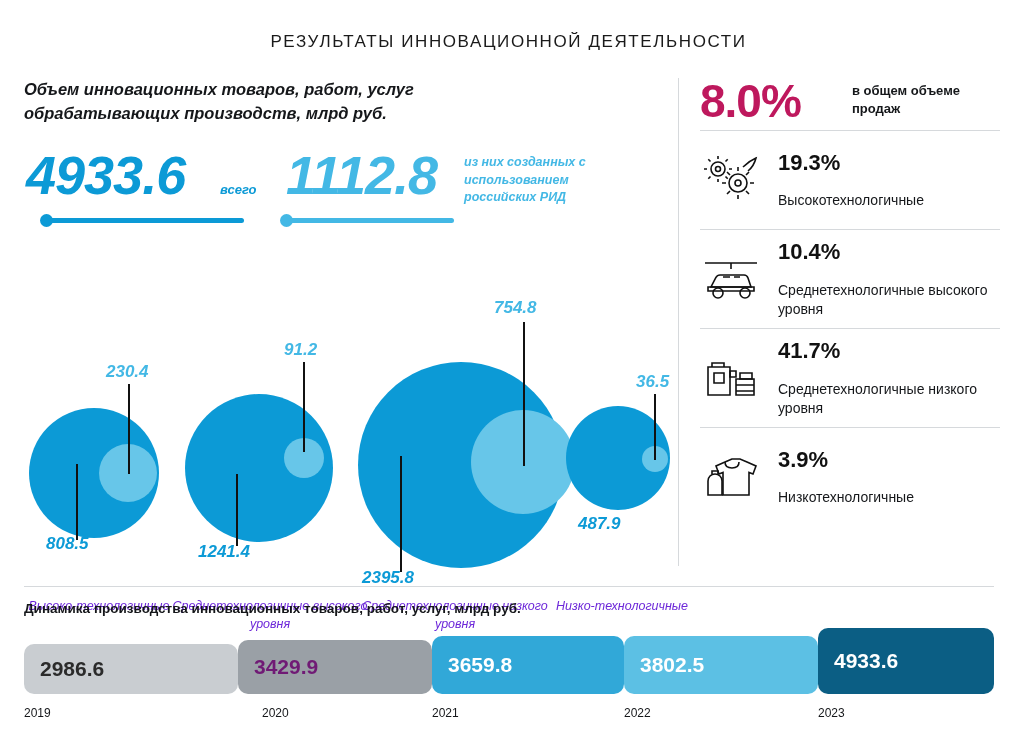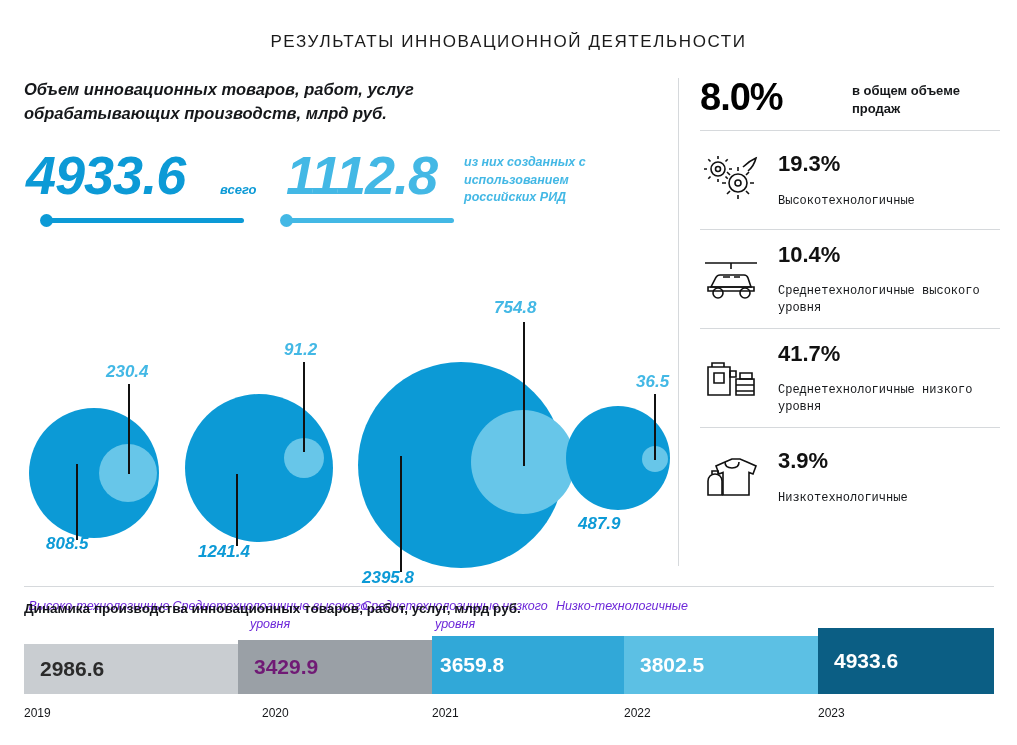--- a/index.html
+++ b/index.html
@@ -56,46 +56,46 @@
     position:absolute;font-size:12.5px;color:#6d28d9;line-height:1.42;
     text-align:center;
   }
 
   
   .vdiv{position:absolute;left:678px;top:78px;width:1px;height:488px;background:#d6d9dc;}
 
   
   .right-panel{position:absolute;left:700px;top:78px;width:300px;}
   .pct-head{position:relative;height:52px;}
-  .pct-big{font-size:38px;font-weight:bold;color:#000000;letter-spacing:-1px;line-height:1;}
+  .pct-big{font-size:46px;font-weight:bold;color:#be185d;letter-spacing:-1px;line-height:1;}
   .pct-head-cap{
     position:absolute;left:152px;top:4px;width:140px;
     font-size:13px;font-weight:bold;line-height:1.4;color:#15171a;
   }
   .r-row{
     display:flex;align-items:center;gap:16px;
     border-top:1px solid #d6d9dc;
     height:98px;
   }
   .r-row:first-of-type{border-top:none;}
   .r-icon{width:62px;height:58px;flex:0 0 62px;display:flex;align-items:center;justify-content:center;}
   .r-text{flex:1;}
   .r-pct{font-size:22px;font-weight:bold;color:#111;line-height:1.15;}
-  .r-lab{font-size:12px;color:#15171a;line-height:1.35;margin-top:16px;font-family:Liberation Mono, monospace;}
+  .r-lab{font-size:14px;color:#15171a;line-height:1.35;margin-top:16px;}
 
   
   .hdiv{position:absolute;left:24px;top:586px;width:970px;height:1px;background:#d6d9dc;}
   .bottom-title{
     position:absolute;left:24px;top:601px;font-size:13.5px;font-weight:bold;color:#15171a;
   }
   .bars{position:absolute;left:24px;top:632px;width:970px;height:70px;}
   .bar{
     position:absolute;top:0;display:flex;align-items:center;
     color:#fff;font-size:21px;font-weight:bold;
-    padding-left:16px;box-sizing:border-box;
+    padding-left:16px;box-sizing:border-box;border-radius:10px;
   }
   .bar span{position:relative;top:0;}
   .bar.b1{color:#2b2b2b;}
   .bar.b2{color:#701a75;}
   .year{
     position:absolute;font-size:12px;color:#15171a;top:706px;
   }
 </style>
 </head>
 <body>
@@ -248,21 +248,21 @@
   <div class="hdiv"></div>
   <div class="bottom-title">Динамика производства инновационных товаров, работ, услуг, млрд руб.</div>
 
   <div class="bars">
     <div class="bar b1" style="left:0;width:214px;height:50px;background:#c9cdd1;top:12px;">
       <span>2986.6</span>
     </div>
     <div class="bar b2" style="left:214px;width:194px;height:54px;background:#9aa0a6;top:8px;">
       <span>3429.9</span>
     </div>
-    <div class="bar" style="left:408px;width:192px;height:58px;background:#31a8d8;top:4px;padding-left:8px;">
+    <div class="bar" style="left:408px;width:192px;height:58px;background:#31a8d8;top:4px;">
       <span>3659.8</span>
     </div>
     <div class="bar" style="left:600px;width:194px;height:58px;background:#5cc0e4;top:4px;">
       <span>3802.5</span>
     </div>
     <div class="bar" style="left:794px;width:176px;height:66px;background:#0b5e84;top:-4px;">
       <span>4933.6</span>
     </div>
   </div>
 

